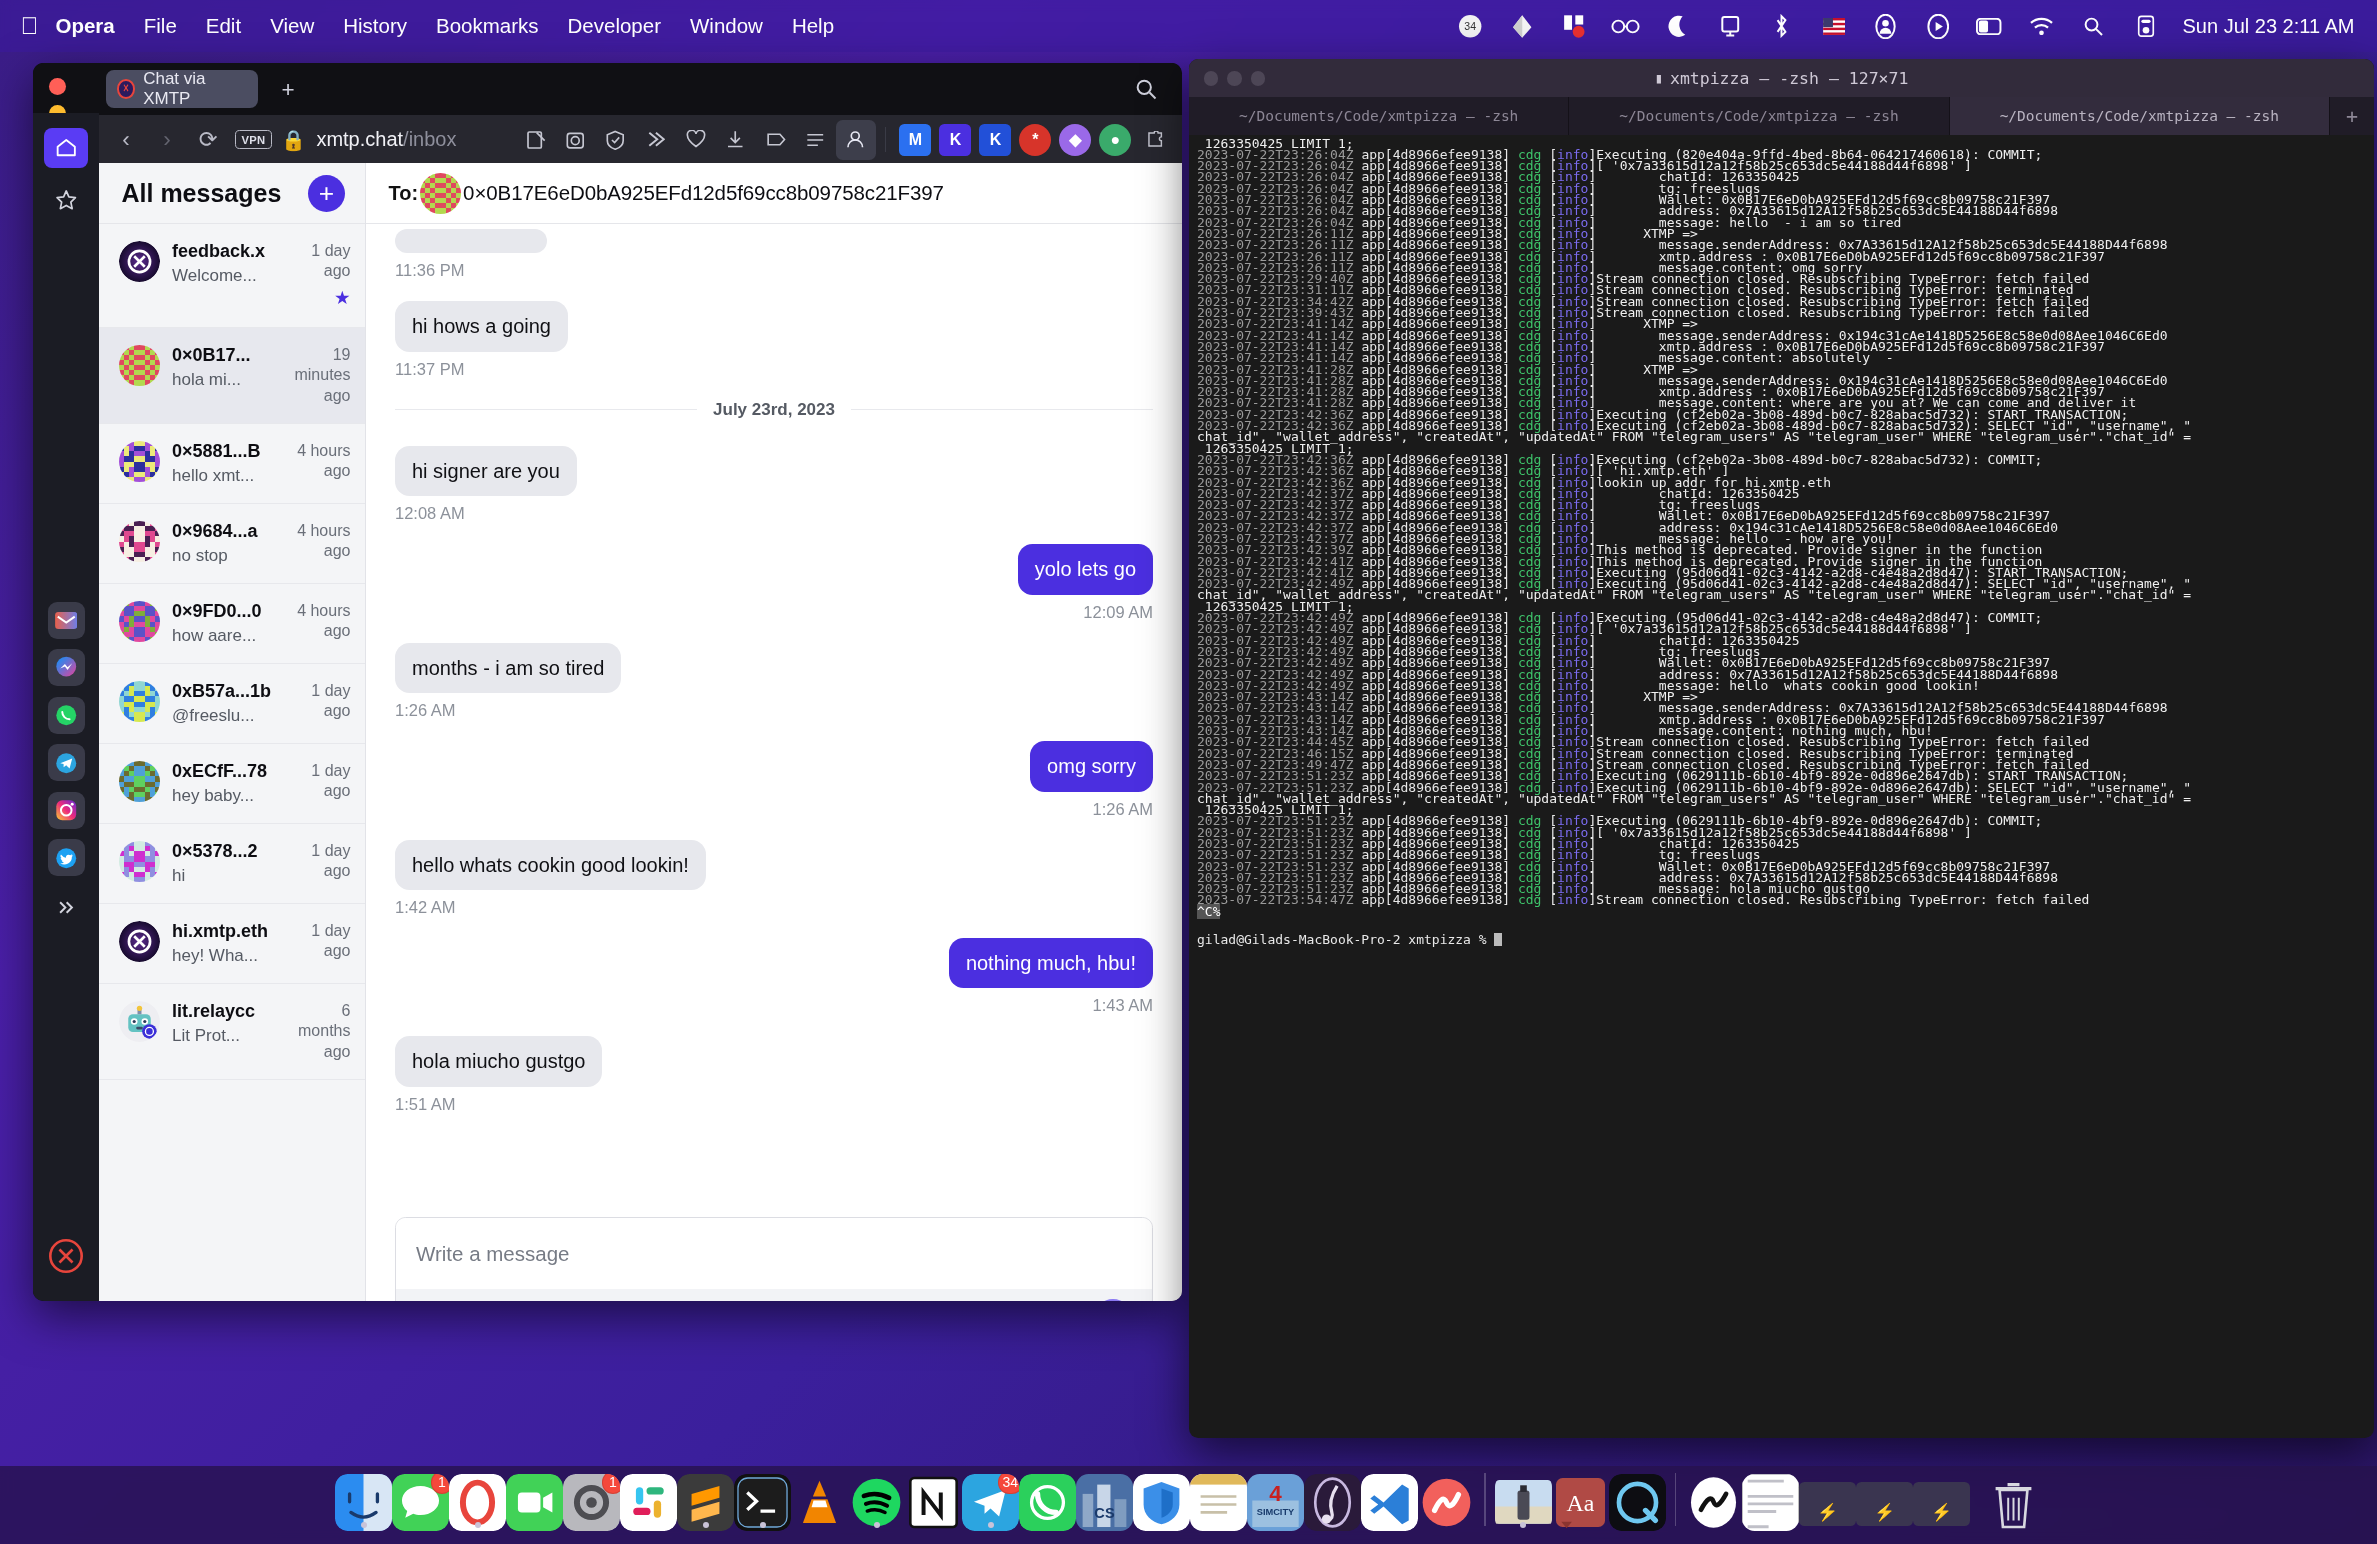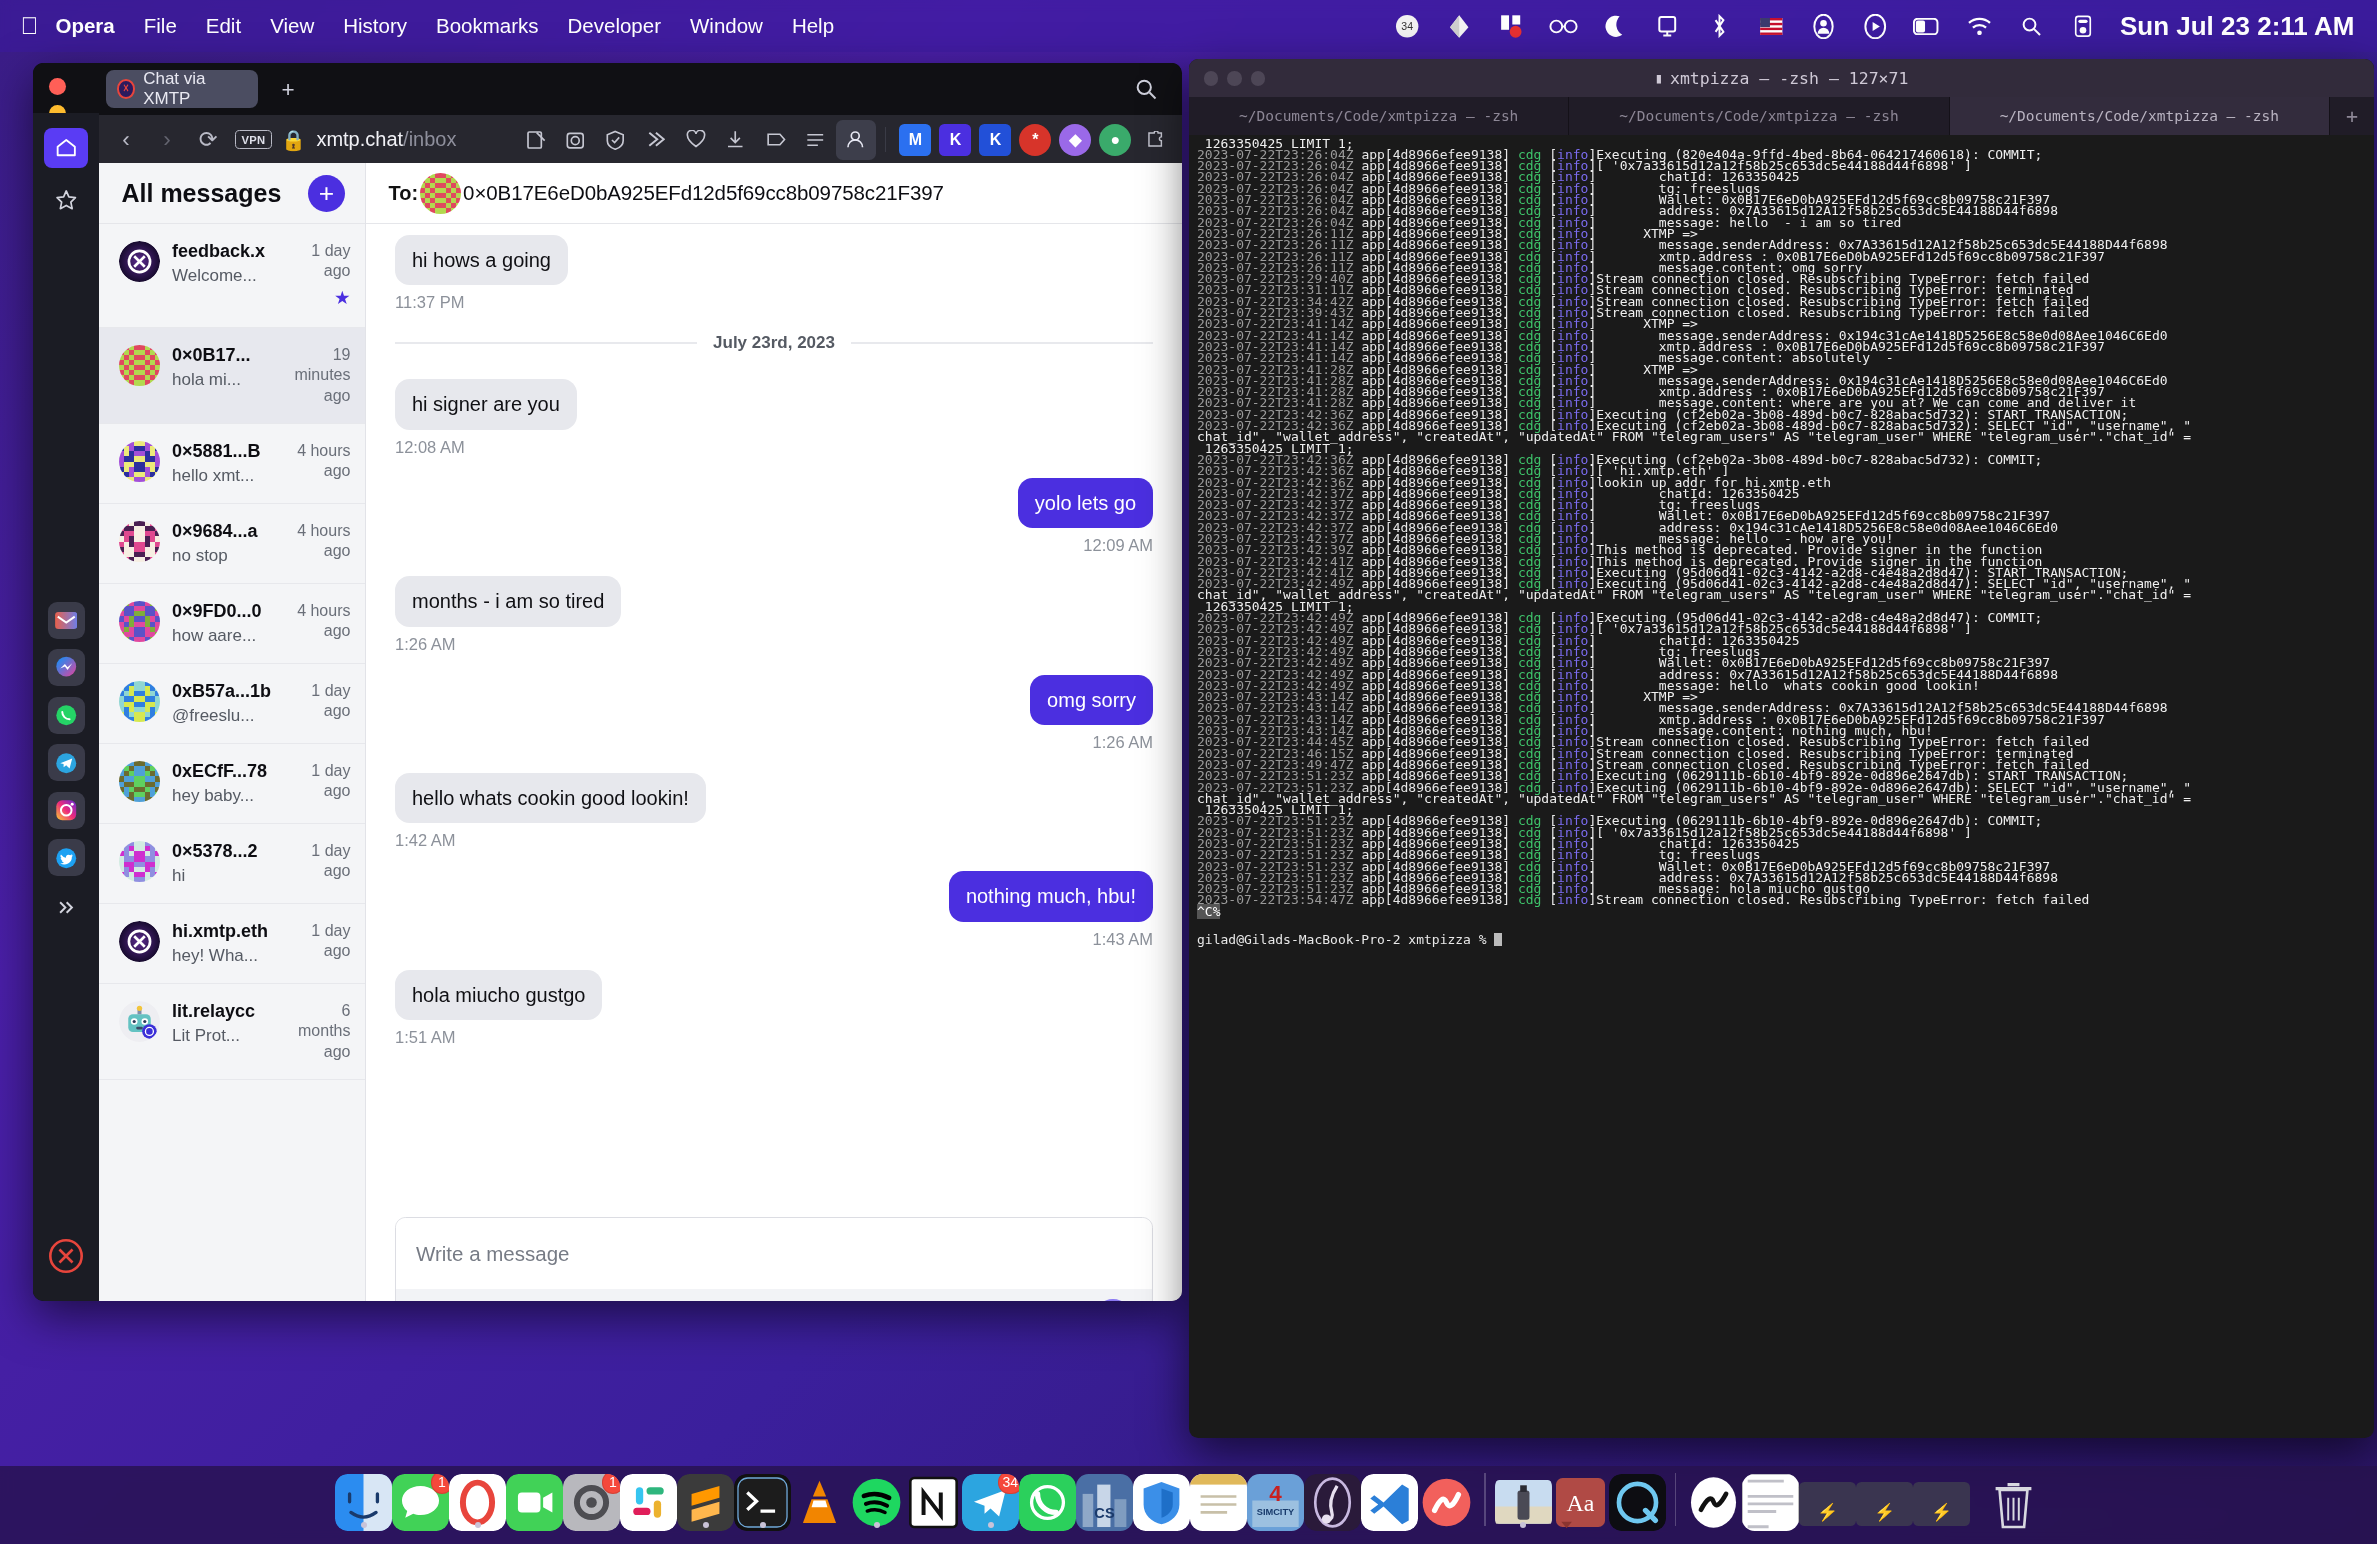--- a/index.html
+++ b/index.html
@@ -22,21 +22,21 @@
     font-size: 20.5px;
   }
   #menubar .mb-left { display:flex; align-items:center; gap:0px; padding-left:18.5px;}
   .mb-item { padding: 0 14.5px; white-space:nowrap; }
   .mb-item.bold { font-weight:700; }
   .apple-logo { width:22.5px;height:26.4px; display:flex;align-items:center;justify-content:center; font-size:24px;}
   #menubar .mb-right {
     margin-left:auto; display:flex; align-items:center; gap:0px; padding-right:22.5px;
   }
   .mb-status { width:52px; height:52px; display:flex; align-items:center; justify-content:center; }
-  .mb-clock { padding-left:10.6px; font-size:26px; white-space:nowrap;font-weight:bold; }
+  .mb-clock { padding-left:10.6px; font-size:20px; white-space:nowrap; }
 
   
   #opera {
     position:absolute; left:33px; top:63px; width:1149px; height:1238px;
     background:#101014; border-radius:10.6px; overflow:hidden;
     box-shadow: 0 14.5px 46px rgba(0,0,0,.55);
   }
   .traffic { position:absolute; left:16px; top:14.5px; display:flex; flex-direction:column; gap:10px; }
   .tl { width:17px;height:17px;border-radius:50%; }
   .tl.r{background:#ff5f57;} .tl.y{background:#febc2e;} .tl.g{background:#28c840;}
@@ -1175,20 +1175,24 @@
               <i style="background:#b2d84f"></i>
               <i style="background:#e0485f"></i>
               <i style="background:#b2d84f"></i>
               <i style="background:#e0485f"></i>
             </span>
         </span>
         <span class="chat-addr">0×0B17E6eD0bA925EFd12d5f69cc8b09758c21F397</span>
       </div>
       <div class="msgs" id="msgs">
           <div class="msg-row them">
+            <div class="bubble them" style="height: 22.5px; width: 152px; margin-top: -5.3px;"></div>
+            <div class="msg-time">11:36 PM</div>
+          </div>
+          <div class="msg-row them">
             <div class="bubble them">hi hows a going</div>
             <div class="msg-time">11:37 PM</div>
           </div>
           <div class="date-sep">
             <span class="line"></span>
             <span class="lbl">July 23rd, 2023</span>
             <span class="line"></span>
           </div>
           <div class="msg-row them">
             <div class="bubble them">hi signer are you</div>

